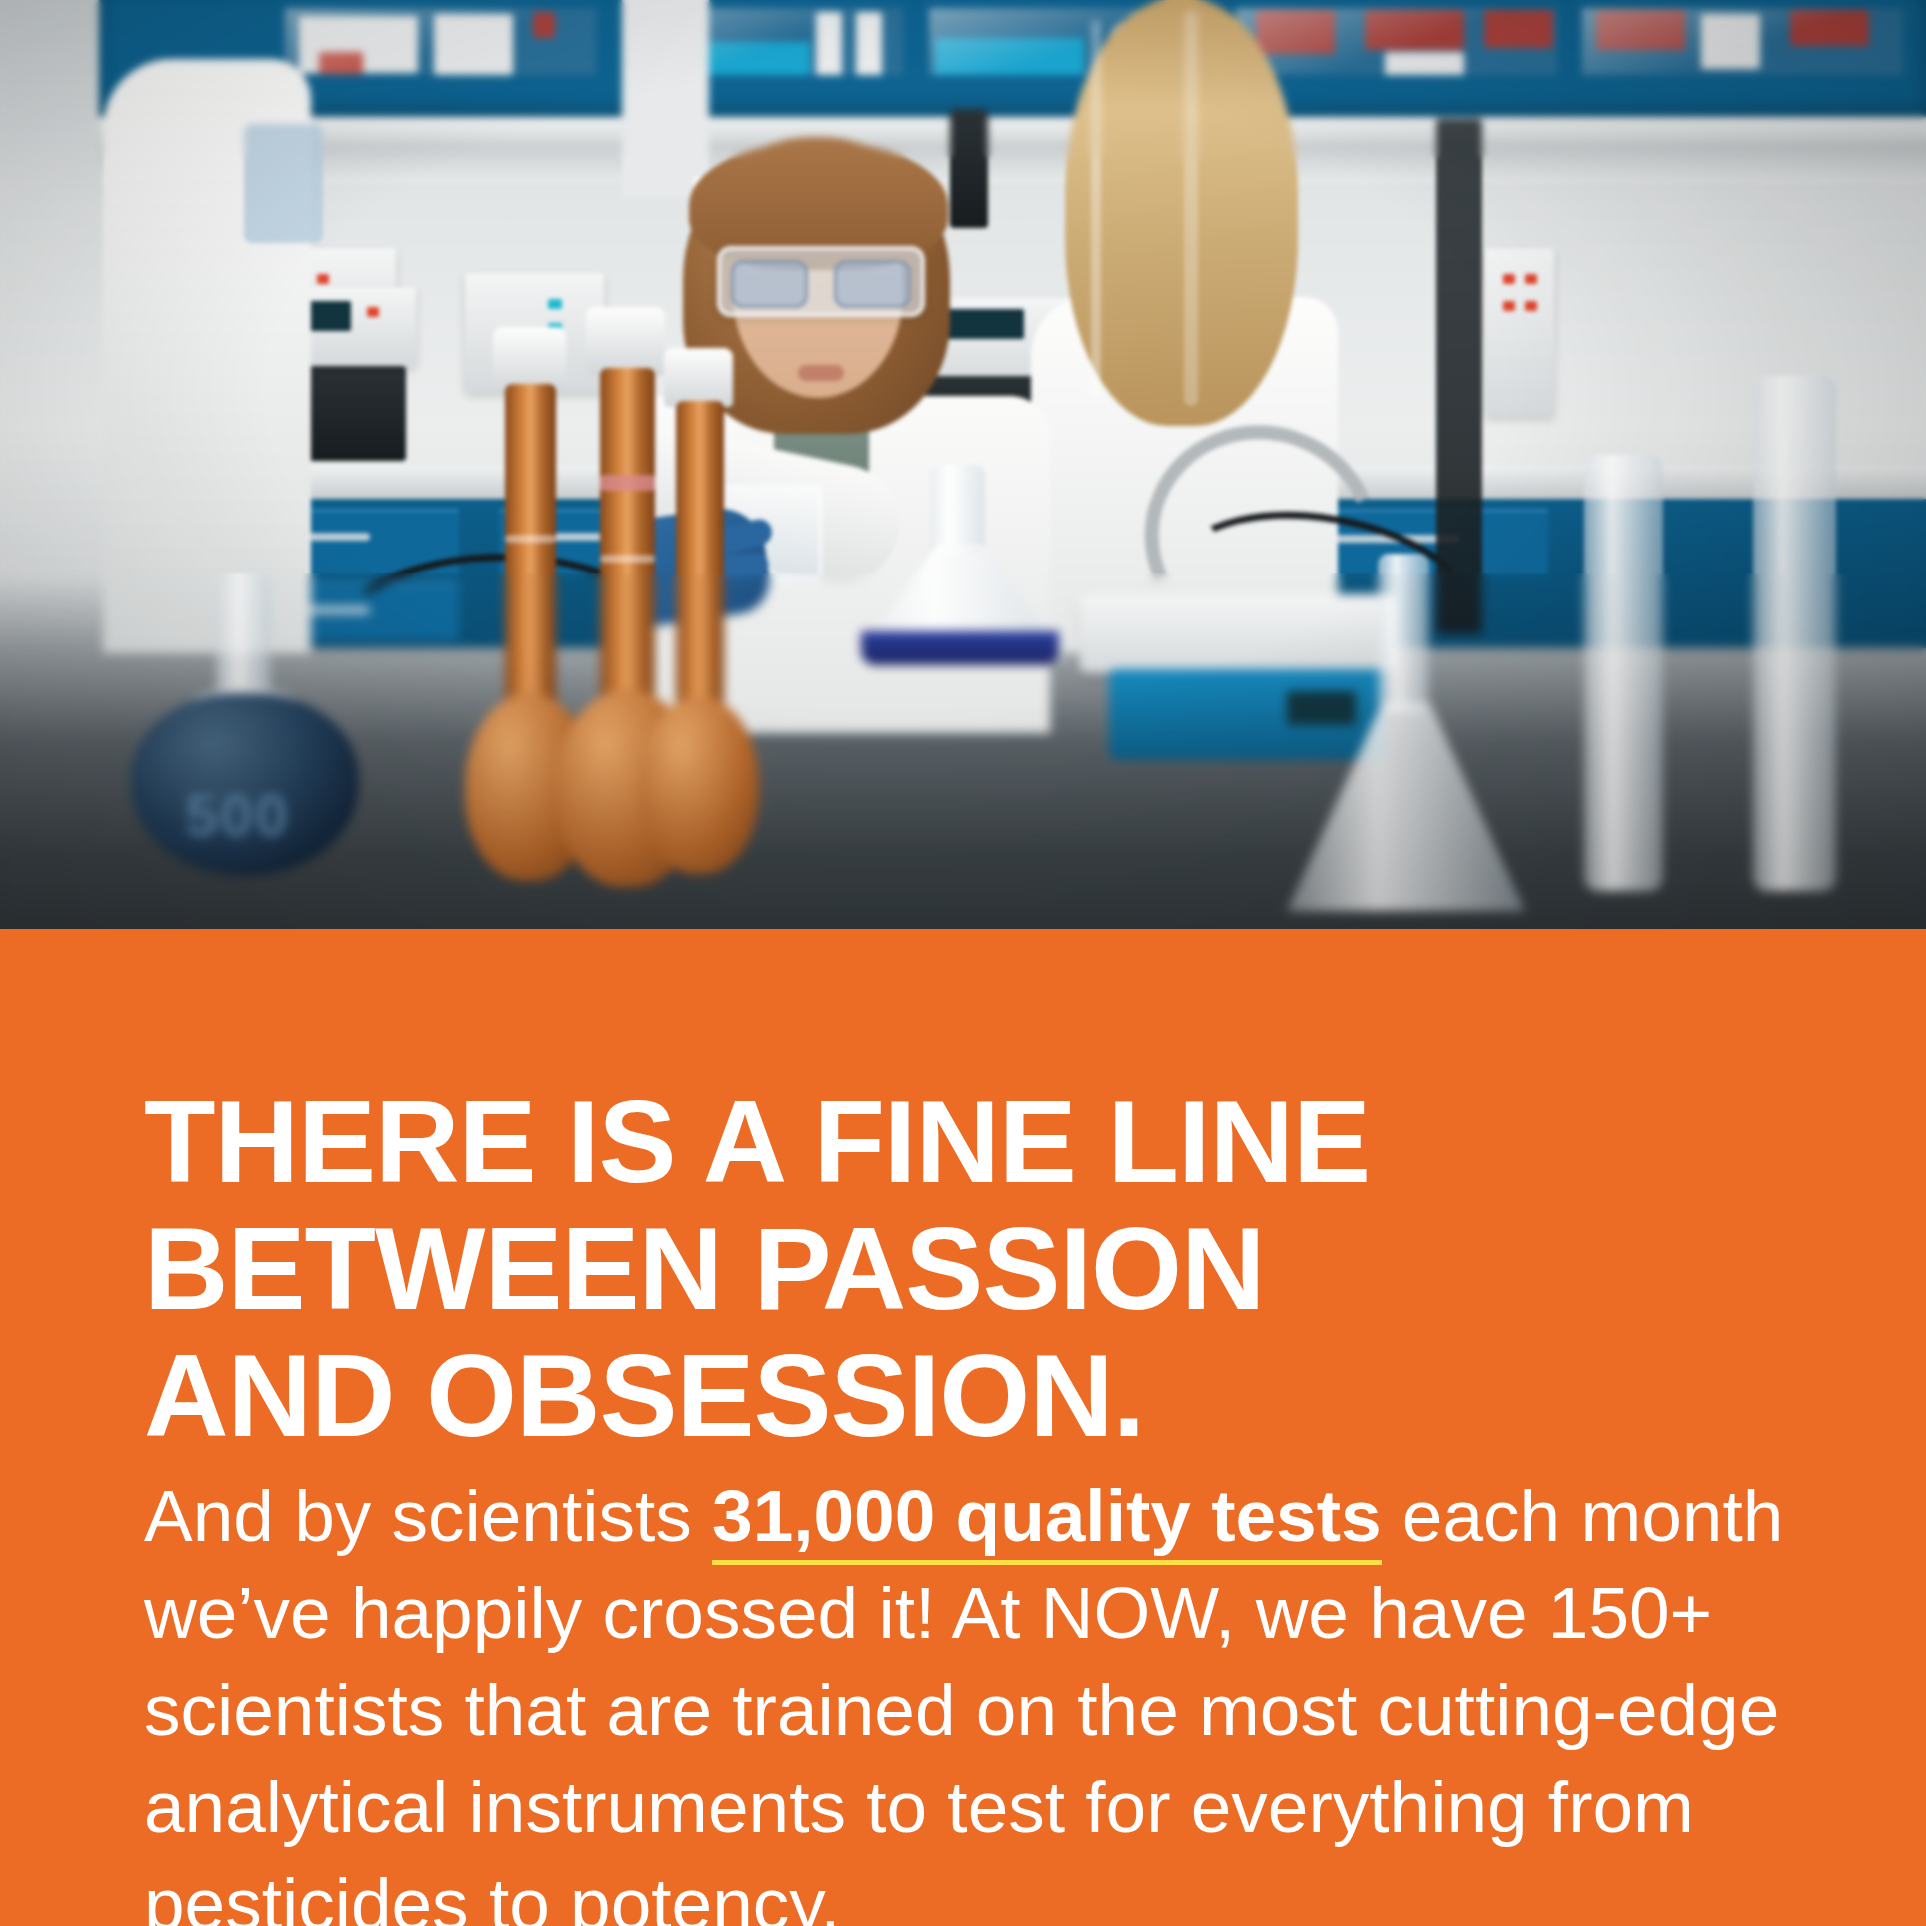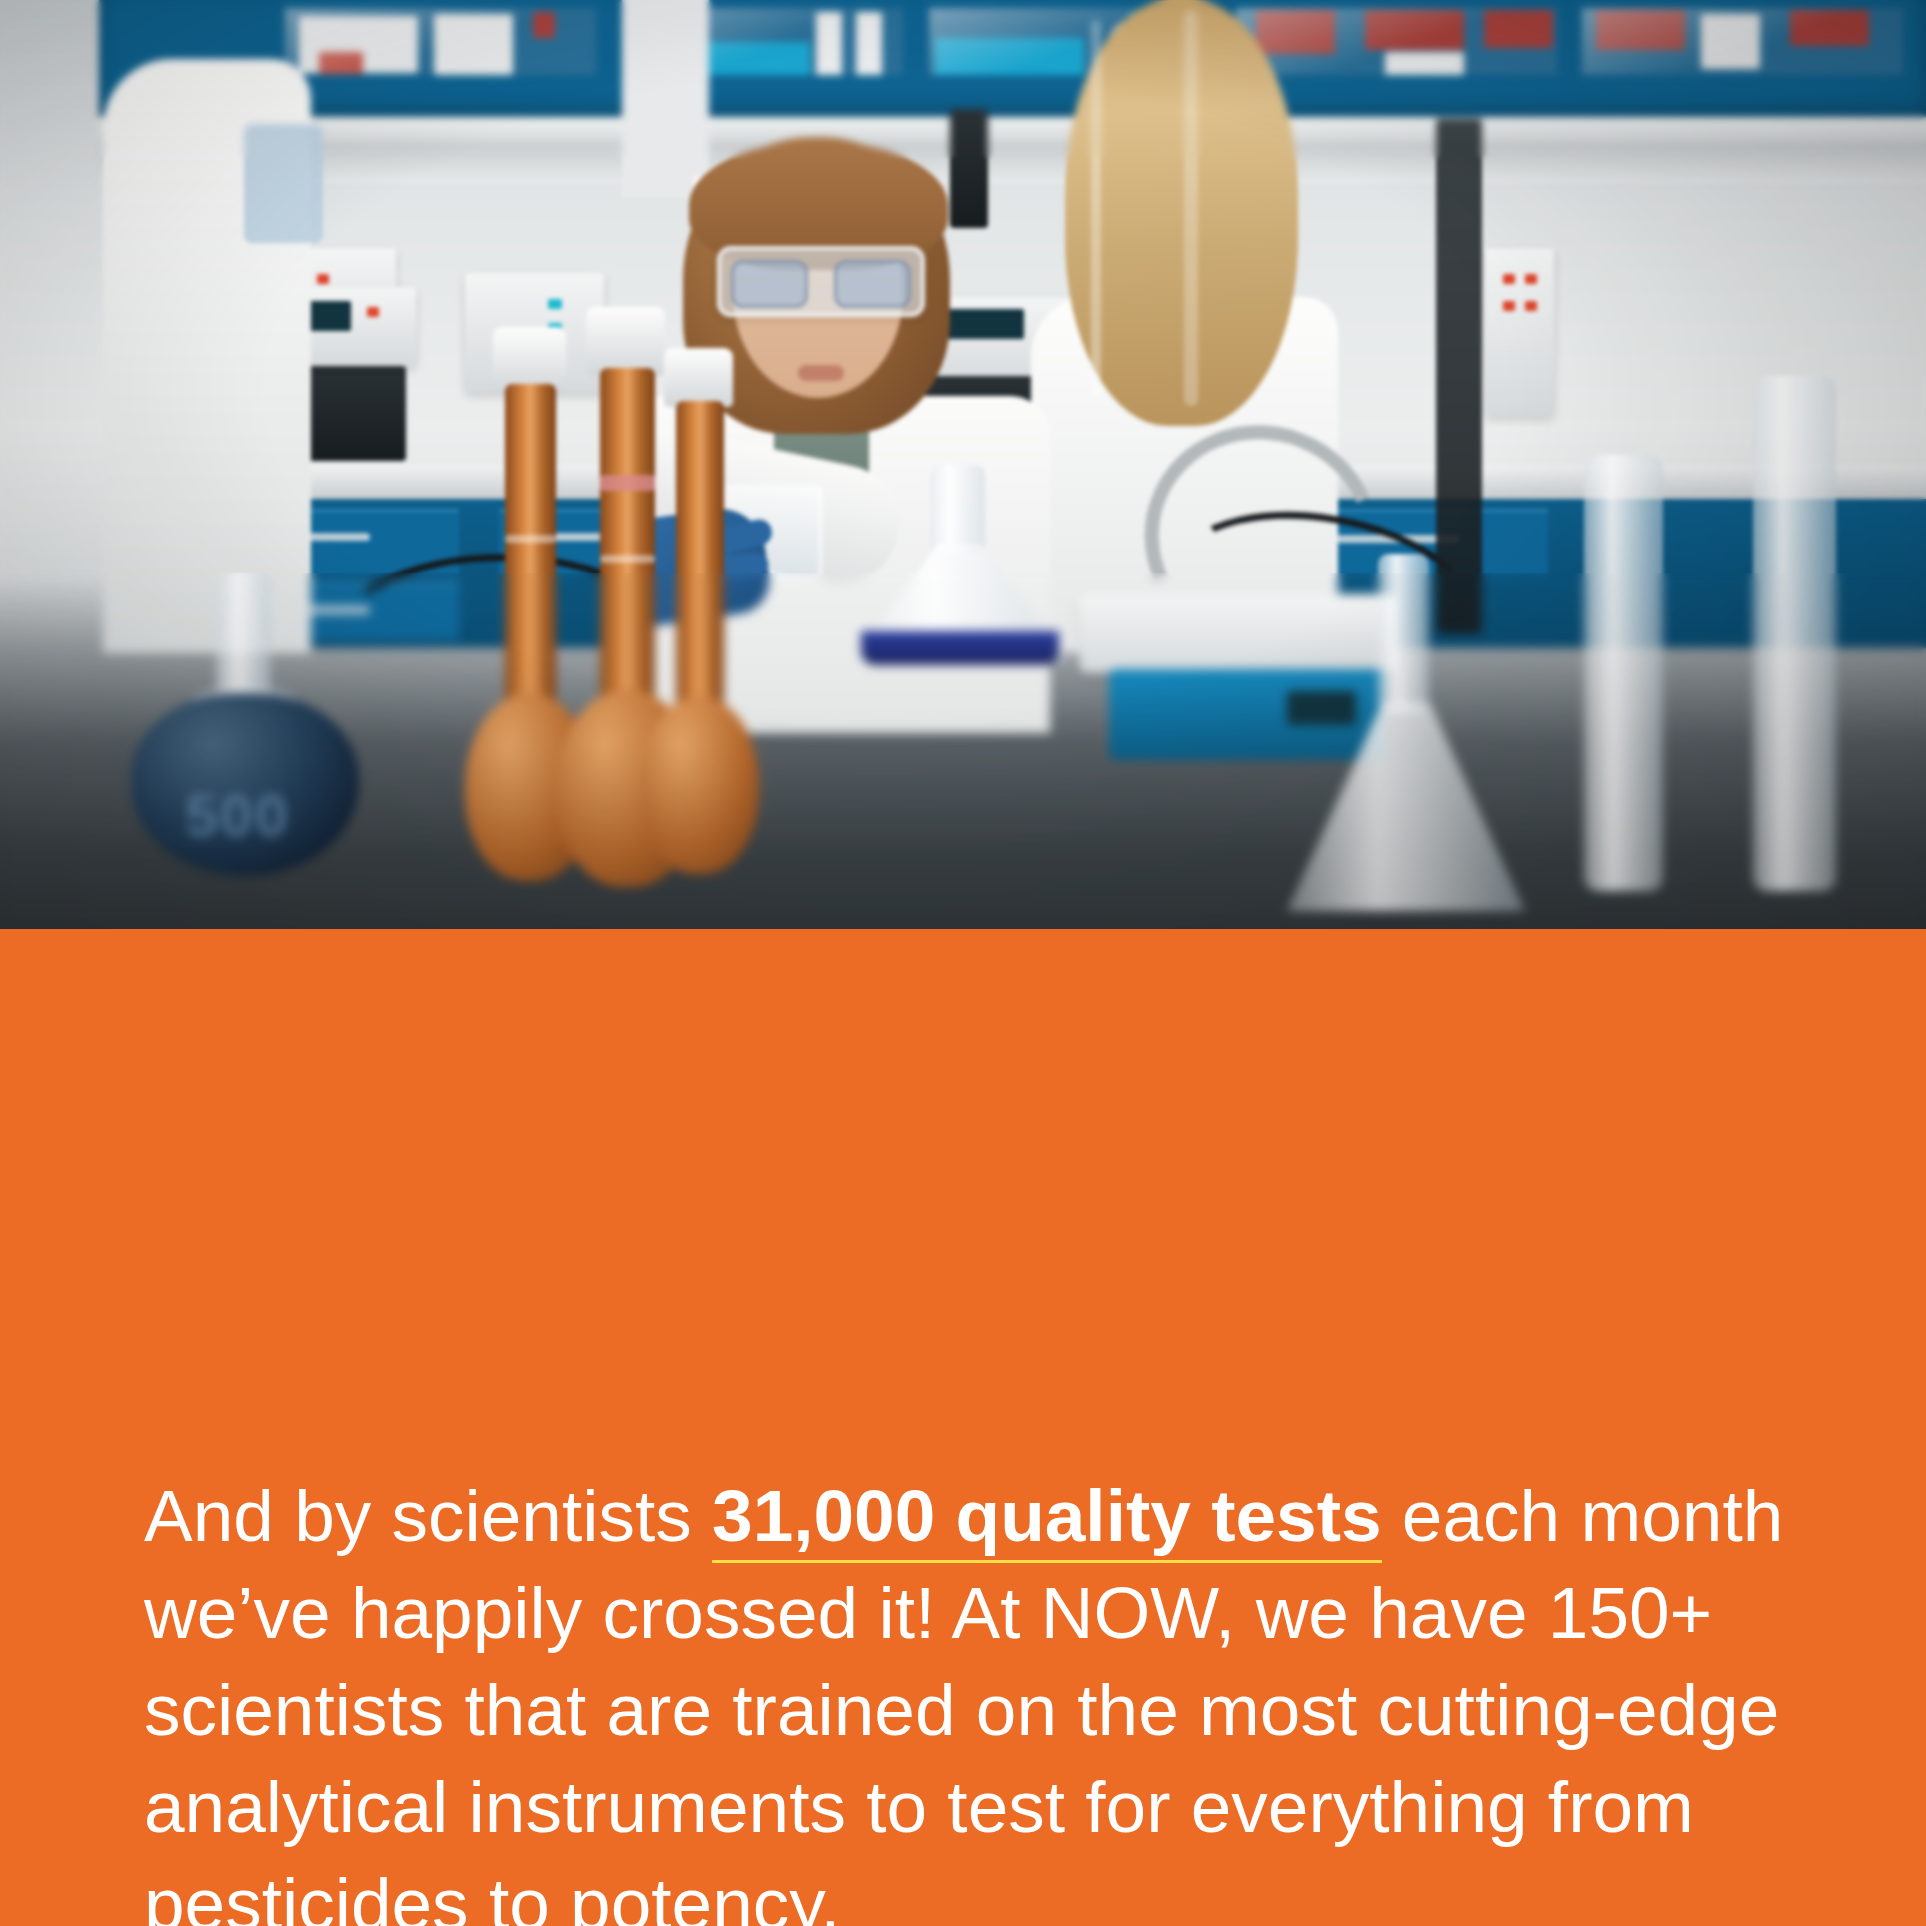--- a/index.html
+++ b/index.html
@@ -150,21 +150,21 @@
   .panel{position:absolute;left:0;top:929px;width:1927px;height:998px;background:#ec6b25;}
 
   .headline{position:absolute;left:144px;top:1000px;width:1683px;
             font-family:"Liberation Sans",sans-serif;font-weight:700;
             font-size:117px;line-height:127px;color:#ffffff;letter-spacing:-1px;
             text-transform:uppercase;white-space:pre-line;}
 
   .body-copy{position:absolute;left:144px;top:1394px;width:1663px;
             font-family:"Liberation Sans",sans-serif;font-weight:400;
             font-size:73px;line-height:97px;color:#ffffff;}
-  .body-copy .hl{font-weight:700;border-bottom:3px solid #fde047;padding-bottom:4px;}
+  .body-copy .hl{font-weight:700;border-bottom:5px solid #fde047;padding-bottom:4px;}
 </style>
 </head>
 <body>
 
 <div class="poster">
 
   <div class="photo">
     <div class="wall"></div>
 
     <div class="cab-row">
@@ -337,17 +337,20 @@
     <div class="inst inst-dark" style="left:1436px;top:119px;width:46px;height:515px;opacity:.9;"></div>
 
     <div class="dof-top"></div>
     <div class="dof-soft"></div>
     <div class="dof-strong"></div>
     <div class="vignette"></div>
   </div>
 
   <div class="panel"></div>
 
+  <h1 class="headline">THERE IS A FINE LINE
+BETWEEN PASSION
+AND OBSESSION.</h1>
 
   <p class="body-copy"><span>And by scientists </span><span class="hl">31,000 quality tests</span><span> each month we’ve happily crossed it! At NOW, we have 150+ scientists that are trained on the most cutting-edge analytical instruments to test for everything from pesticides to potency.</span></p>
 
 </div>
 
 
 </body></html>

